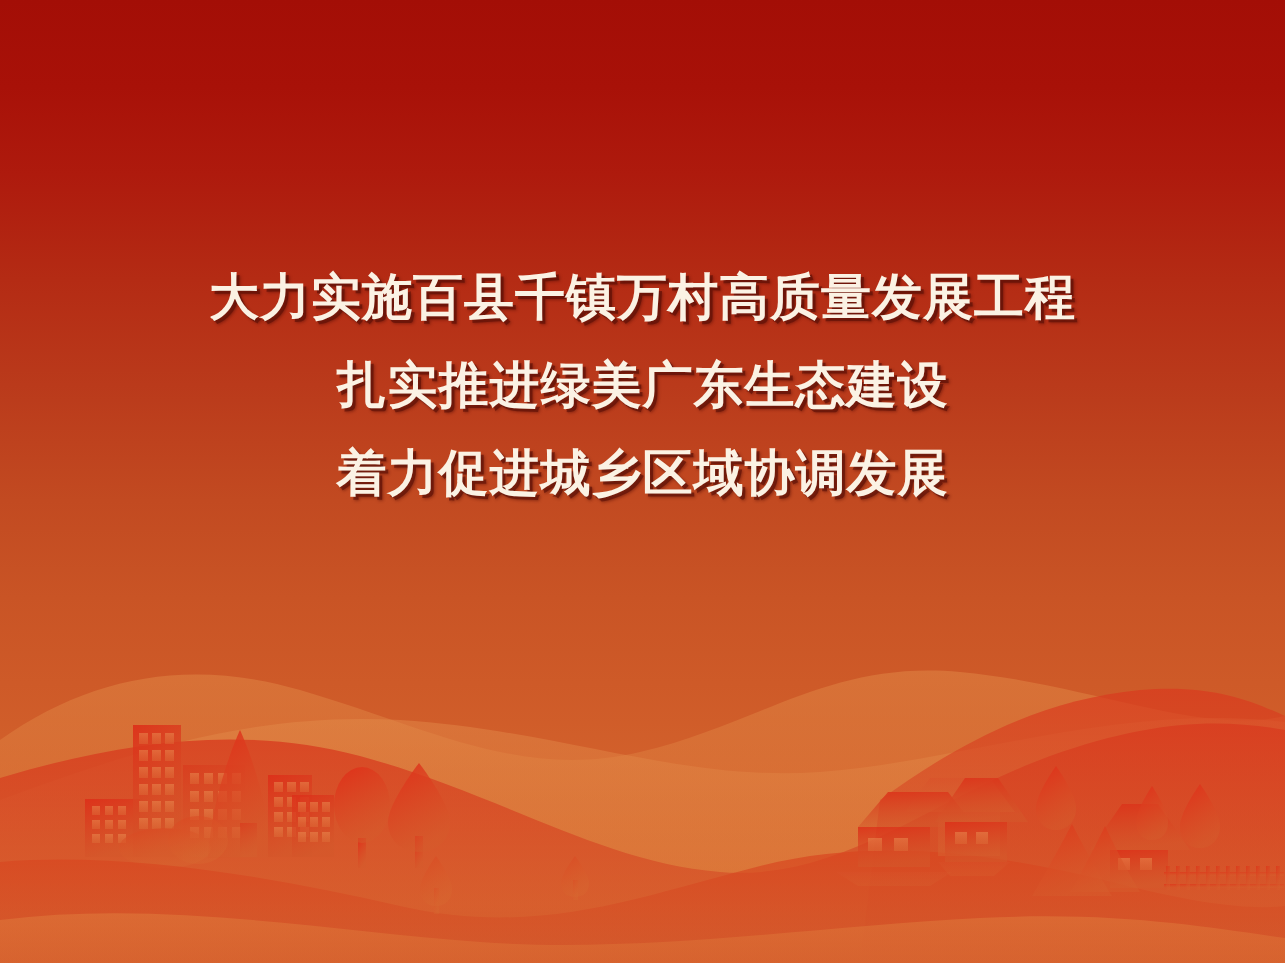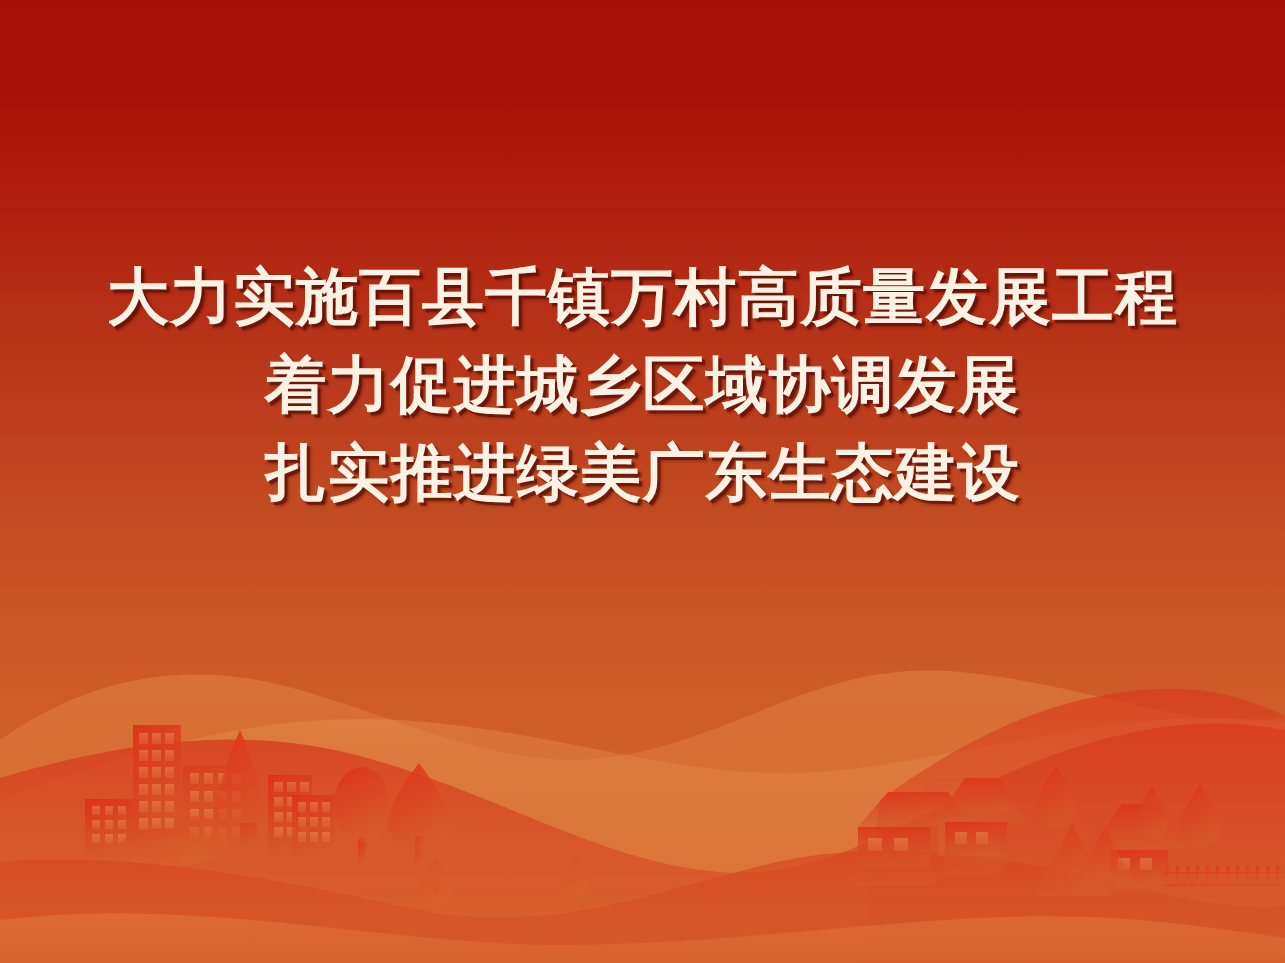--- a/index.html
+++ b/index.html
@@ -40,21 +40,21 @@
     position: absolute;
     left: 0;
     top: 253px;
     width: 1285px;
     text-align: center;
     z-index: 5;
   }
   .title-line {
     color: #FBF2E4;
     font-weight: bold;
-    font-size: 62px;
+    font-size: 50px;
     line-height: 88px;
     letter-spacing: 1px;
     white-space: nowrap;
     text-shadow:
        3px 3px 0 rgba(90, 14, 6, 0.62),
        4px 4px 3px rgba(80, 12, 5, 0.45);
   }
 </style>
 </head>
 <body>
@@ -345,17 +345,17 @@
         <rect x="1246" y="866" width="4" height="24"></rect>
         <rect x="1256" y="866" width="4" height="24"></rect>
         <rect x="1266" y="866" width="4" height="24"></rect>
         <rect x="1276" y="866" width="4" height="24"></rect>
       </g>
     </g>
   </svg>
 
   <div id="title-block">
     <div class="title-line">大力实施百县千镇万村高质量发展工程</div>
+    <div class="title-line">扎实推进绿美广东生态建设</div>
     <div class="title-line">着力促进城乡区域协调发展</div>
-    <div class="title-line">扎实推进绿美广东生态建设</div>
   </div>
 
 </div>
 
 </body></html>

